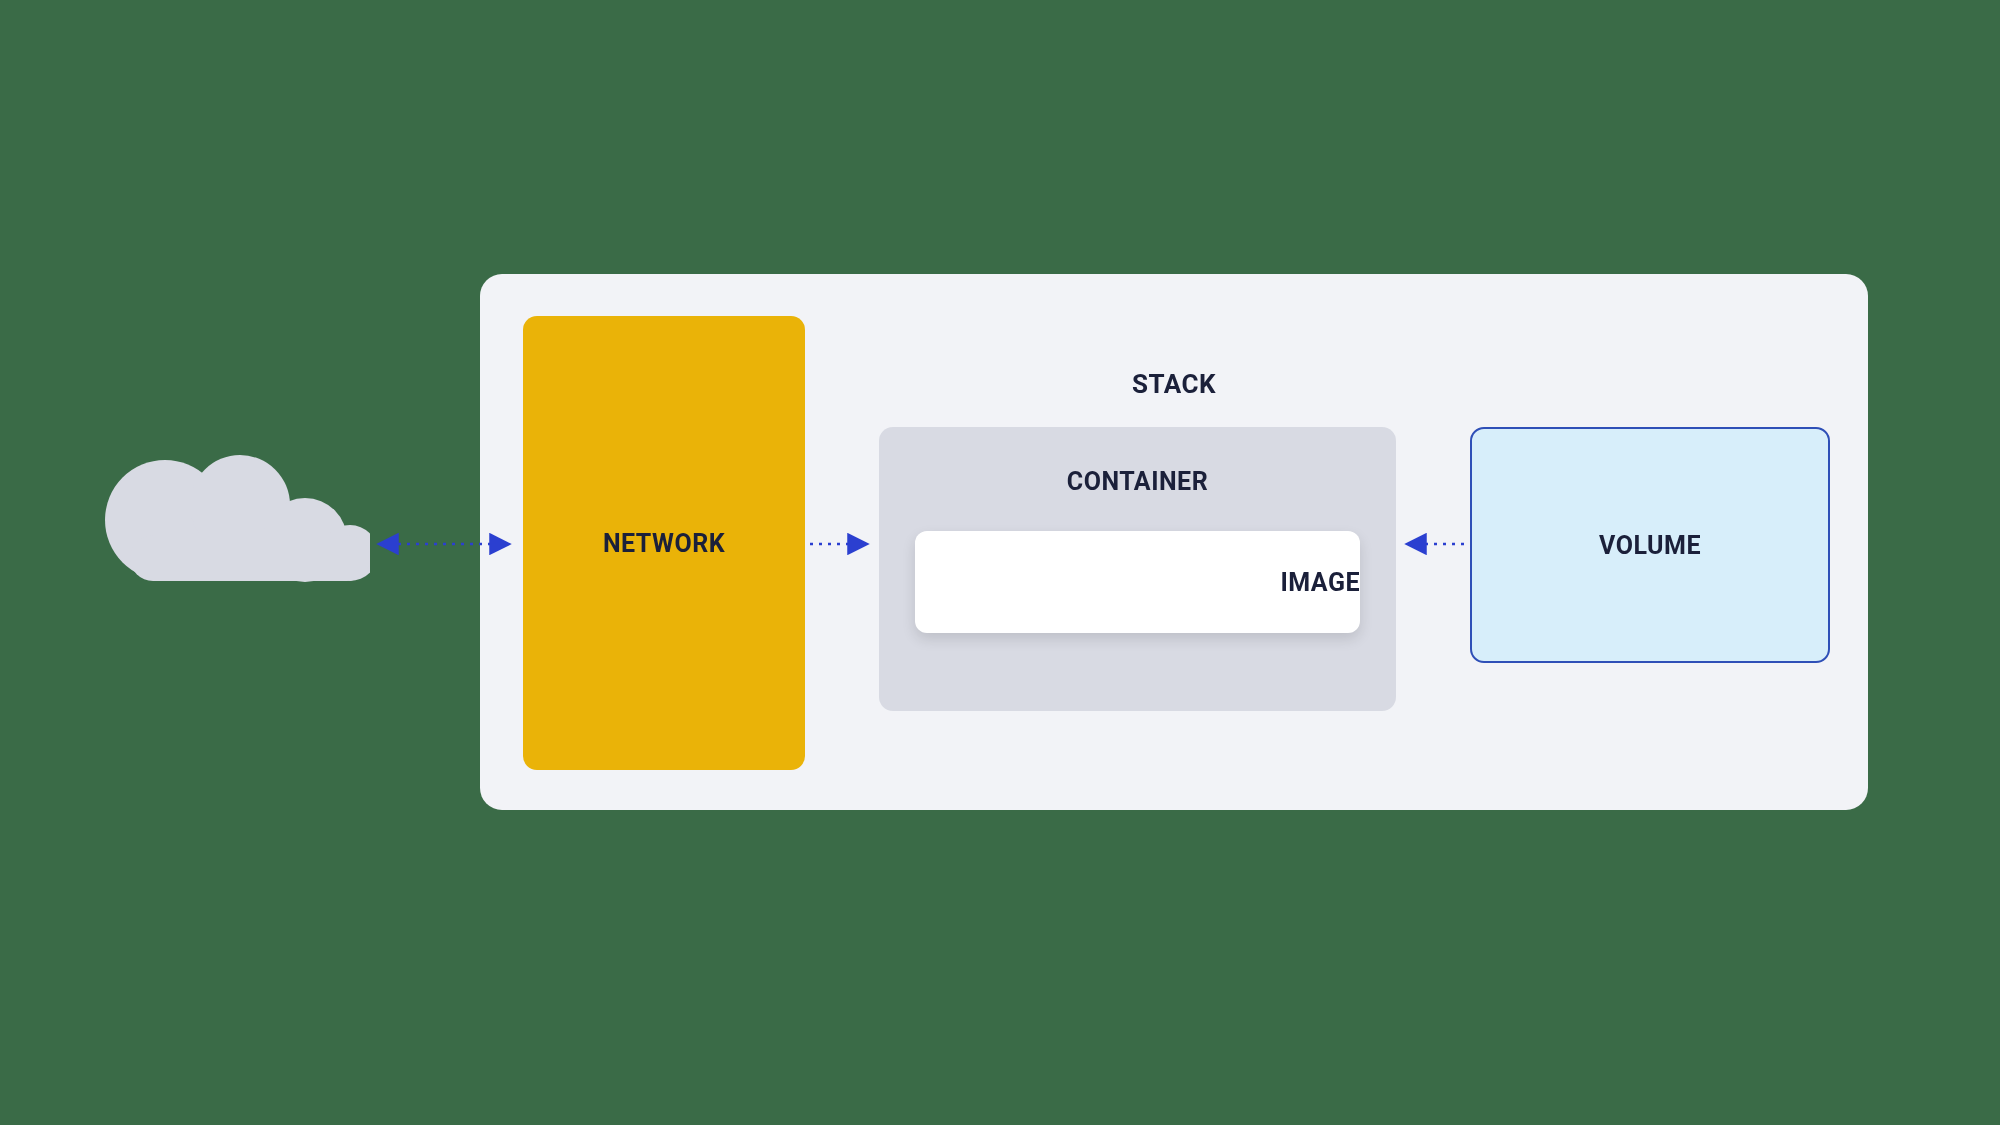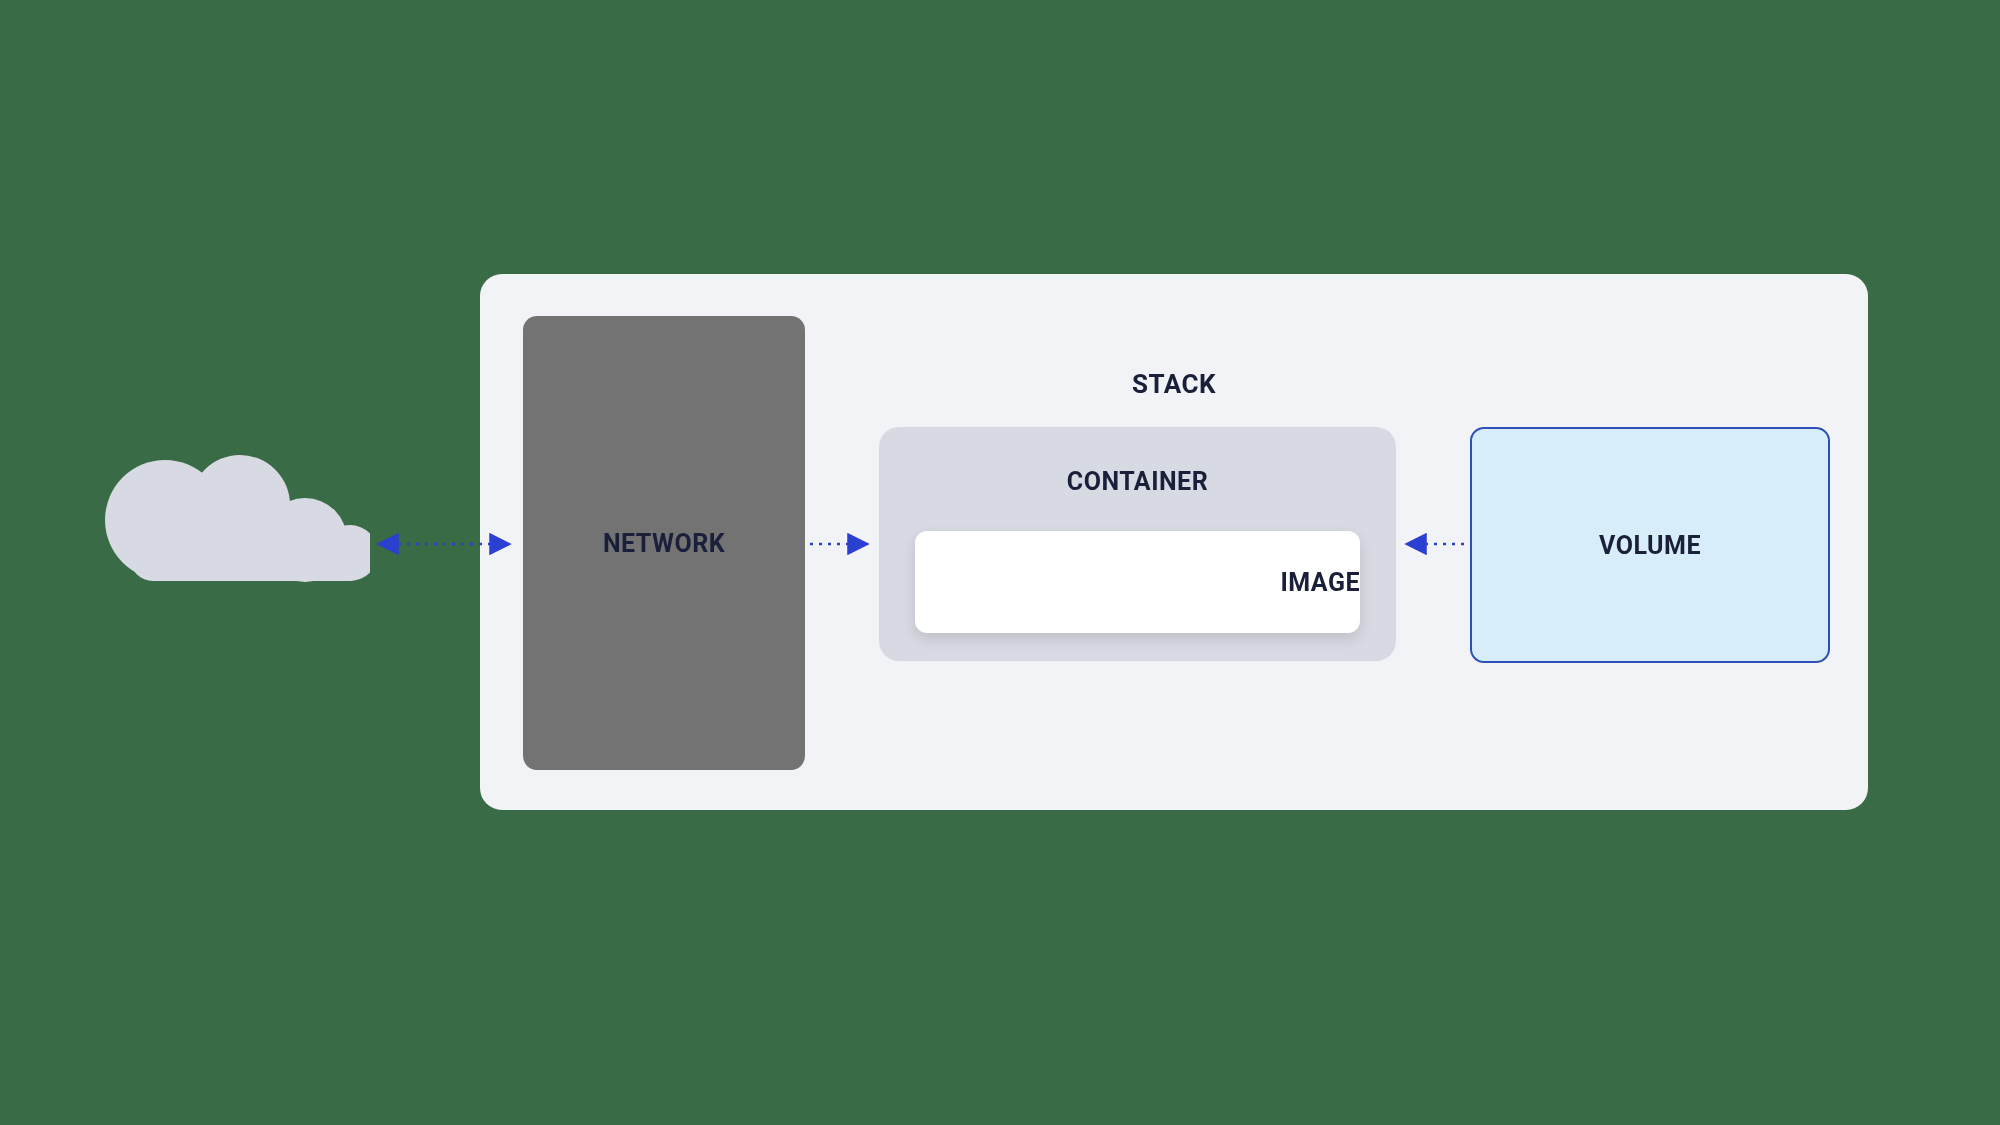--- a/index.html
+++ b/index.html
@@ -44,40 +44,40 @@
       letter-spacing: 0.5px;
       color: #1b203a;
       margin-top: 19px;
     }
     .network-box {
       position: absolute;
       left: 523px;
       top: 316px;
       width: 282px;
       height: 454px;
-      background: #737373;
+      background: #eab308;
       border-radius: 14px;
       display: flex;
       align-items: center;
       justify-content: center;
     }
     .network-label {
       font-size: 25px;
       font-weight: 700;
       letter-spacing: 0.5px;
       color: #1b203a;
     }
     .container-box {
       position: absolute;
       left: 879px;
       top: 427px;
       width: 517px;
-      height: 234px;
+      height: 284px;
       background: #d8dae3;
-      border-radius: 20px;
+      border-radius: 14px;
     }
     .container-label {
       position: absolute;
       top: 40px;
       left: 0;
       width: 100%;
       text-align: center;
       font-size: 25px;
       font-weight: 700;
       letter-spacing: 0.5px;

